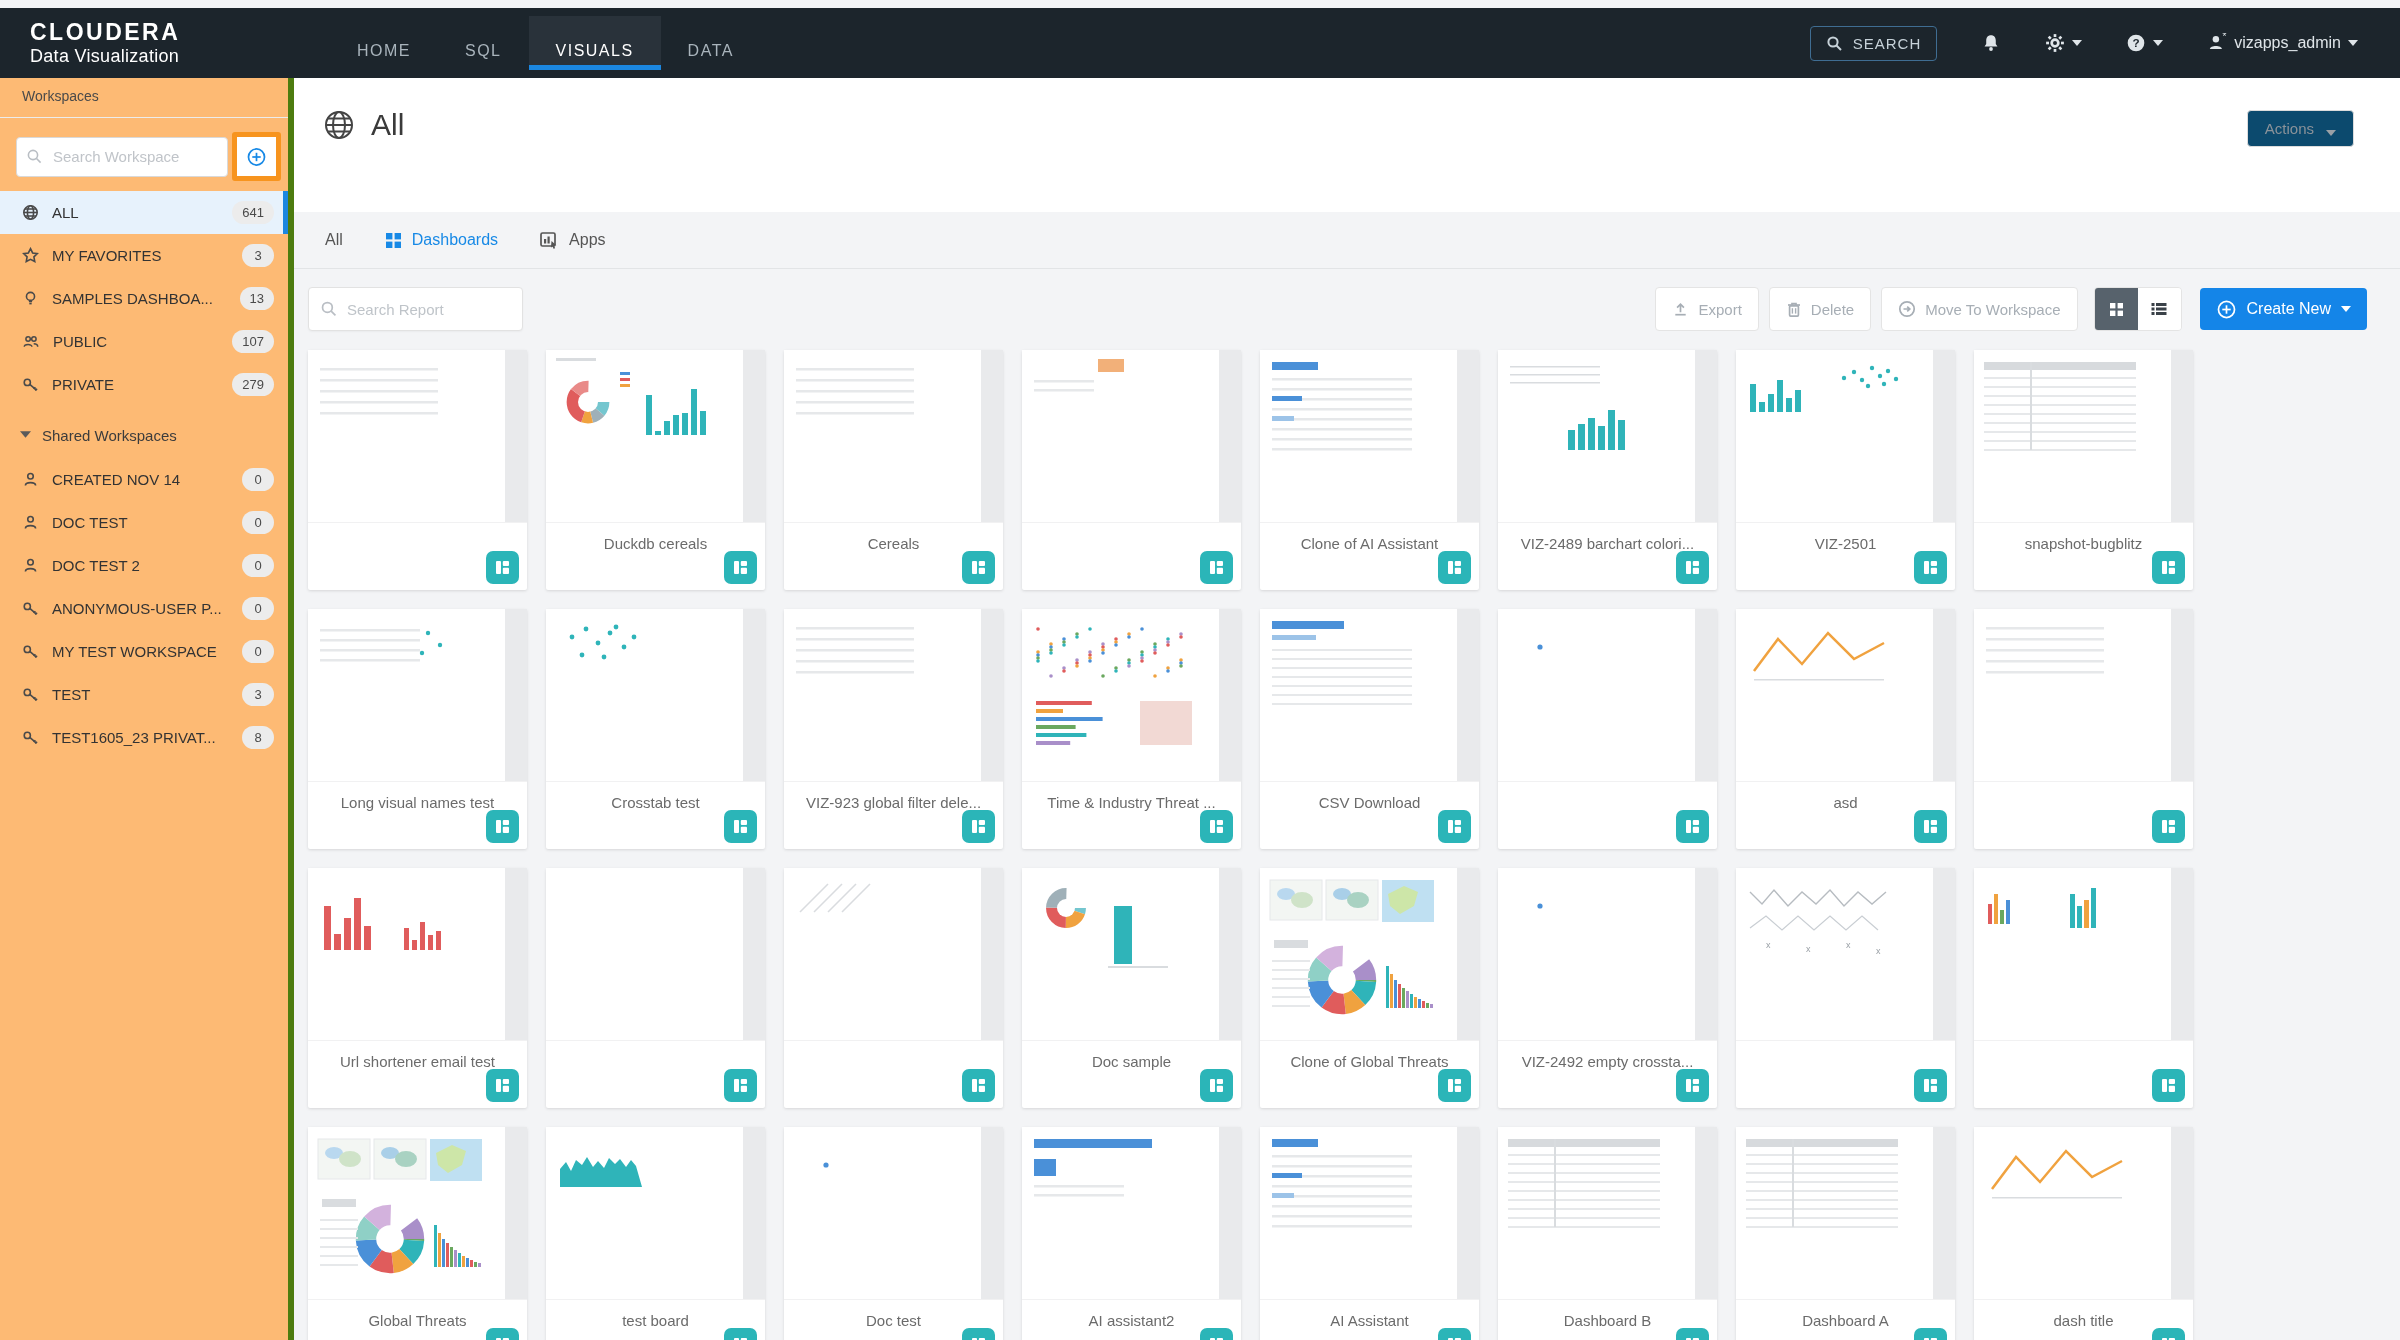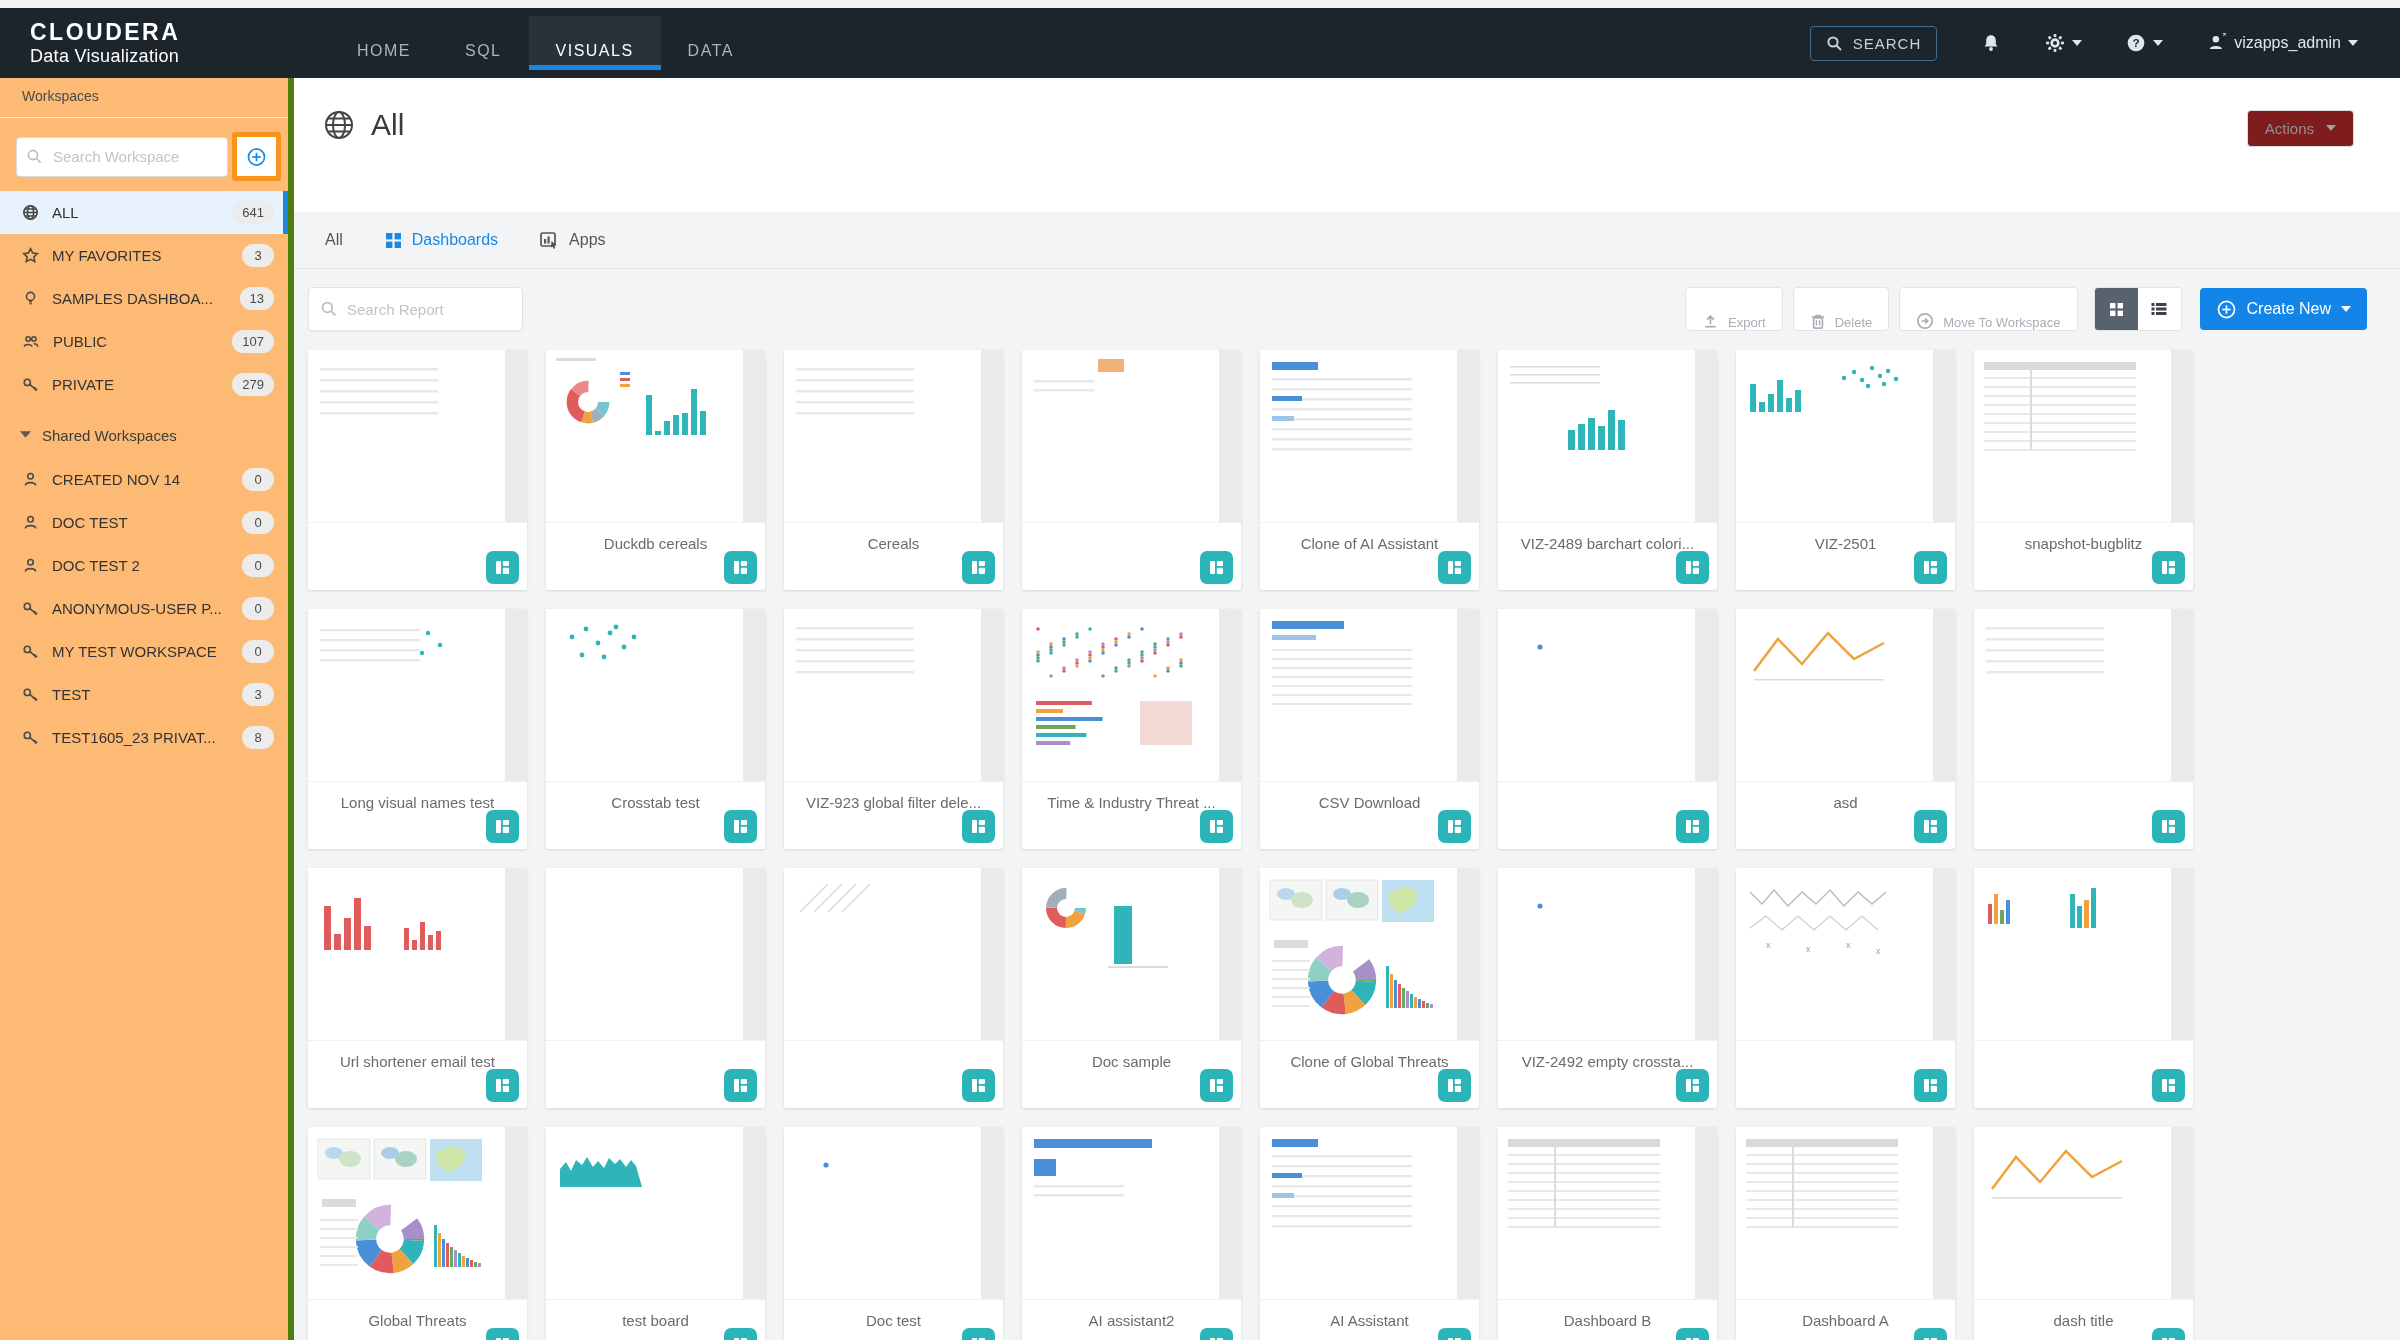--- a/index.html
+++ b/index.html
@@ -40,35 +40,35 @@
   .slabel{white-space:nowrap;overflow:hidden;flex:1}
   .scount{margin-left:auto;background:#ececec;border-radius:12px;padding:4px 10px;font-size:13px;color:#4a4a4a;min-width:12px;text-align:center}
   .ssec{height:46px;display:flex;align-items:center;gap:11px;padding-left:20px;font-size:15px;color:#3c3c3c;margin-top:6px;cursor:pointer}
 
   
   .main{position:absolute;left:289px;top:70px;width:2111px;height:1270px}
   .hdr{background:#fff;height:142px;position:relative}
   .hdr-title{position:absolute;left:34px;top:38px;display:flex;gap:16px;align-items:center;
              font-size:30px;color:#3a3a3a}
   .actions{position:absolute;right:46px;top:40px;border:1px solid #dcdcdc;border-radius:4px;
-           padding:9px 17px;font-size:15px;color:#8b9299;display:flex;gap:12px;align-items:center;
-           background:#7f1d1d;cursor:pointer}
+           padding:9px 17px;font-size:15px;color:#8b9299;display:flex;gap:12px;align-items:flex-end;
+           background:#0c4a6e;cursor:pointer}
   .tabsrow{display:flex;align-items:center;height:56px;border-bottom:1px solid #e2e4e6;padding-left:36px}
   .tab{display:flex;align-items:center;gap:10px;font-size:16px;color:#555;margin-right:42px;cursor:pointer}
   .tab.active{color:#1789e6}
   .toolbar{display:flex;align-items:center;padding:12px 33px 0 19px;height:56px}
   .report-search{position:relative;width:215px;height:44px}
   .report-search input{width:100%;height:100%;box-sizing:border-box;border:1px solid #e2e2e2;border-radius:4px;
                        background:#fff;padding:0 10px 0 38px;font-size:15px;color:#333;outline:none;
                        box-shadow:0 1px 2px rgba(0,0,0,.04);font-family:"Liberation Sans","DejaVu Sans",sans-serif}
   .report-search input::placeholder{color:#bfc4c9}
   .report-search .mag{position:absolute;left:12px;top:13px}
   .tb-right{margin-left:auto;display:flex;gap:10px;align-items:center}
   .tbtn{background:#fff;border:1px solid #e4e4e4;border-radius:4px;height:42px;padding:0 16px;
-        display:flex;align-items:flex-end;gap:9px;font-size:13px;color:#a7aeb5;cursor:pointer}
+        display:flex;align-items:center;gap:9px;font-size:15px;color:#a7aeb5;cursor:pointer}
   .toggle{display:flex;border:1px solid #e4e4e4;border-radius:4px;overflow:hidden;margin-left:6px}
   .tgl{width:43px;height:42px;display:flex;align-items:center;justify-content:center;background:#fff;cursor:pointer}
   .tgl.active{background:#57626c}
   .createbtn{background:#1485e8;border:none;border-radius:4px;height:42px;padding:0 16px;margin-left:8px;
              display:flex;align-items:center;gap:10px;color:#fff;font-size:16px;cursor:pointer}
 
   
   .grid{display:flex;flex-wrap:wrap;gap:19px;padding:13px 0 0 19px;width:1905px}
   .card{width:219px;height:240px;background:#fff;border-radius:2px;box-shadow:0 1px 3px rgba(0,0,0,.12);
         position:relative;cursor:pointer}

